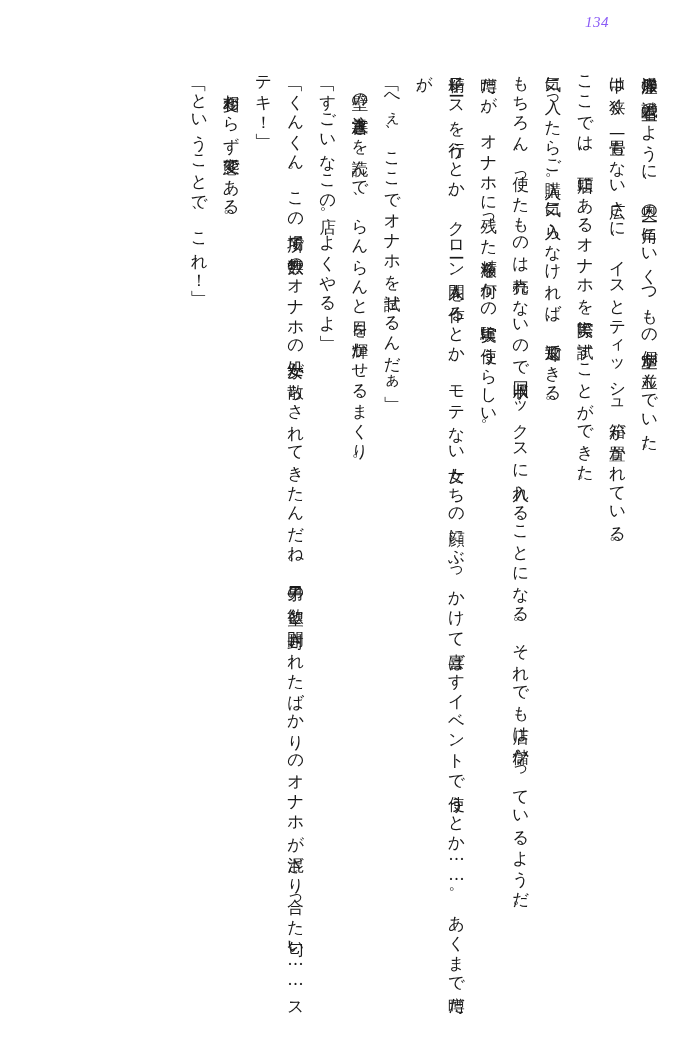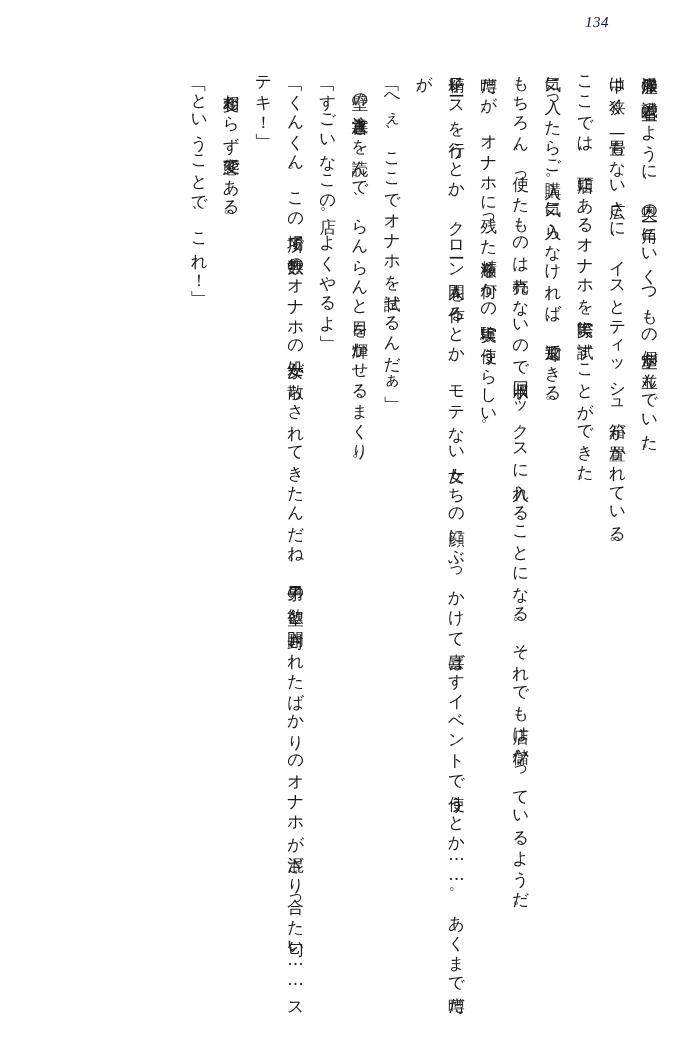--- a/index.html
+++ b/index.html
@@ -22,21 +22,21 @@
     box-sizing: border-box;
     background: #fff;
   }
   .page-number {
     position: absolute;
     top: 14px;
     right: 84px;
     font-size: 15px;
     font-style: italic;
     font-family: "Liberation Serif", "DejaVu Serif", serif;
-    color: #0f172a;
+    color: #8b5cf6;
     letter-spacing: 0.5px;
   }
   .body-text {
     position: absolute;
     top: 64px;
     right: 28px;
     left: 28px;
     bottom: 36px;
     writing-mode: vertical-rl;
     text-orientation: upright;

